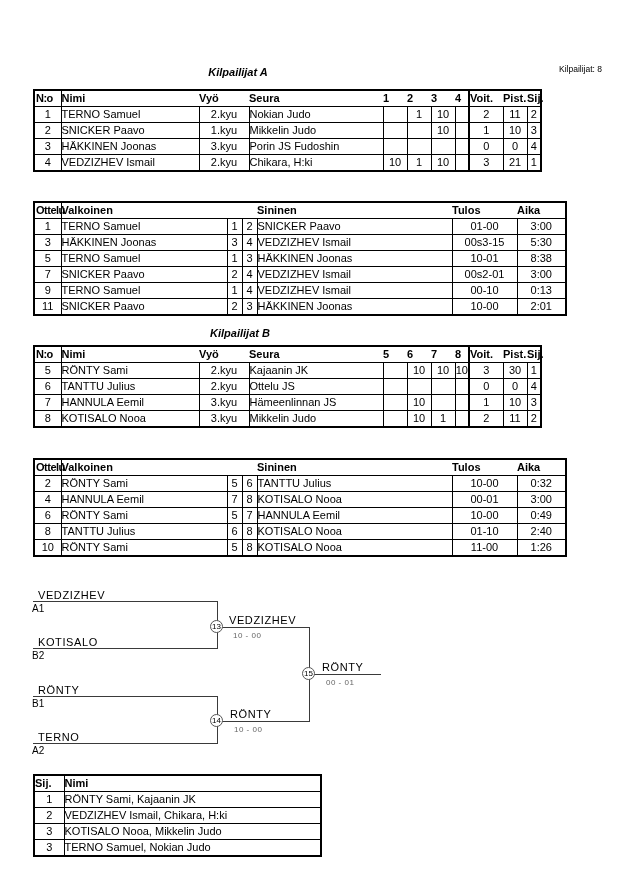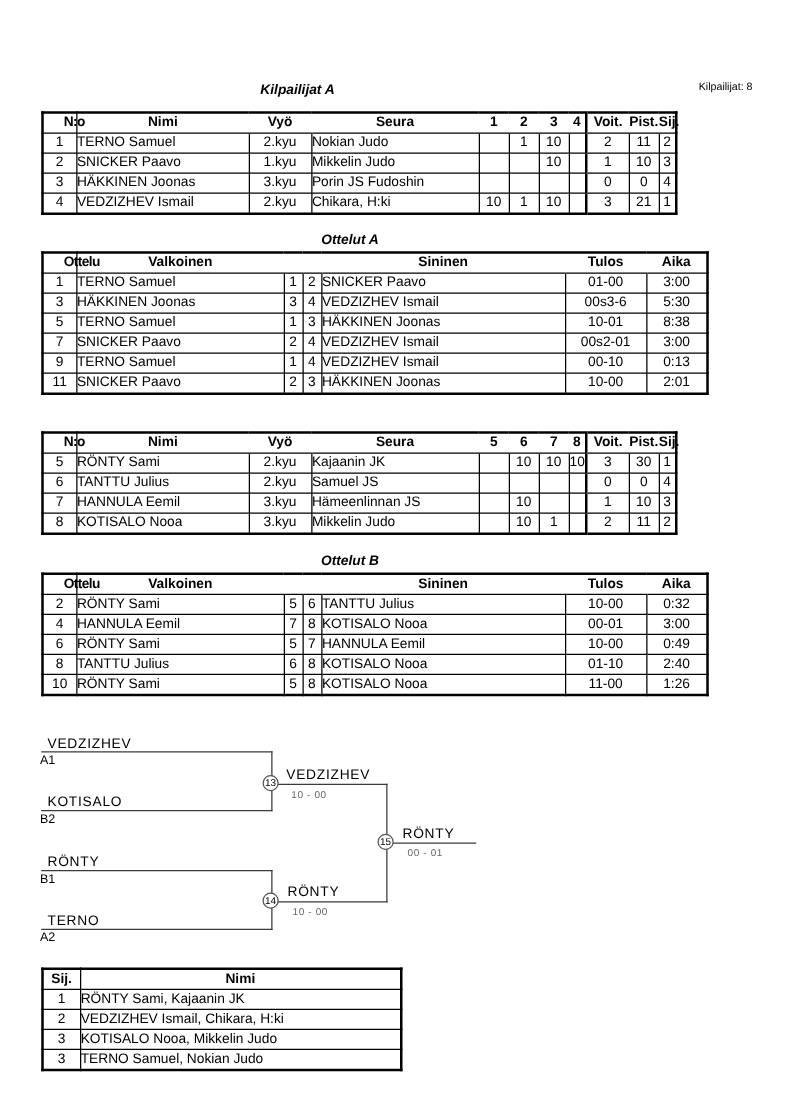--- a/index.html
+++ b/index.html
@@ -15,24 +15,24 @@
   #matches-a-title { top:186px; left:0; width:560px; }
   #pool-b-title    { top:327px; left:0; width:480px; }
   #matches-b-title { top:443px; left:0; width:560px; }
   #results-title   { top:757px; left:0; width:354px; }
 
   table.rpt { position:absolute; border-collapse:collapse; table-layout:fixed;
               border:2px solid #000; background:#fff; }
   table.rpt td, table.rpt th { font-size:11px; padding:0; height:15px; line-height:15px;
               overflow:visible; white-space:nowrap; }
   table.rpt td { border:1px solid #000; }
-  table.rpt th { border:none; border-bottom:1px solid #000; font-weight:bold; text-align:center; }
+  table.rpt th { border:none; border-bottom:1px solid #000; font-weight:bold; text-align:left; }
   table.rpt th.sep { border-right:1px solid #000; }
   table.rpt .thick { border-right:2px solid #000; }
-  table.rpt th.hleft { text-align:left; padding-left:16px; letter-spacing:-0.5px; }
+  table.rpt th.hleft { text-align:left; padding-left:1px; letter-spacing:-0.5px; }
   td.c { text-align:center; }
   td.l { text-align:left; padding-left:5px; }
 
   #pool-a    { left:33px; top:89px;  width:507px; }
   #matches-a { left:33px; top:201px; width:532px; }
   #pool-b    { left:33px; top:345px; width:507px; }
   #matches-b { left:33px; top:458px; width:532px; }
   #results   { left:33px; top:774px; width:287px; }
 
   
@@ -138,21 +138,20 @@
           <td class="c">1</td>
           <td class="c">10</td>
           <td class="c thick"></td>
           <td class="c">3</td>
           <td class="c">21</td>
           <td class="c">1</td>
         </tr>
       </tbody>
   </table>
 
-  <div class="sec-title" id="matches-a-title">Ottelut A</div>
 
   <table class="rpt" id="matches-a">
     <colgroup>
         <col style="width:27px">
         <col style="width:166px">
         <col style="width:15px">
         <col style="width:15px">
         <col style="width:195px">
         <col style="width:65px">
         <col style="width:49px">
@@ -179,21 +178,21 @@
           <td class="c">01-00</td>
           <td class="c">3:00</td>
         </tr>
 
         <tr>
           <td class="c">3</td>
           <td class="l">HÄKKINEN Joonas</td>
           <td class="c">3</td>
           <td class="c">4</td>
           <td class="l">VEDZIZHEV Ismail</td>
-          <td class="c">00s3-6</td>
+          <td class="c">00s3-15</td>
           <td class="c">5:30</td>
         </tr>
 
         <tr>
           <td class="c">5</td>
           <td class="l">TERNO Samuel</td>
           <td class="c">1</td>
           <td class="c">3</td>
           <td class="l">HÄKKINEN Joonas</td>
           <td class="c">10-01</td>
@@ -225,20 +224,21 @@
           <td class="l">SNICKER Paavo</td>
           <td class="c">2</td>
           <td class="c">3</td>
           <td class="l">HÄKKINEN Joonas</td>
           <td class="c">10-00</td>
           <td class="c">2:01</td>
         </tr>
       </tbody>
   </table>
 
+  <div class="sec-title" id="pool-b-title">Kilpailijat B</div>
 
   <table class="rpt" id="pool-b">
     <colgroup>
         <col style="width:27px">
         <col style="width:138px">
         <col style="width:50px">
         <col style="width:134px">
         <col style="width:24px">
         <col style="width:24px">
         <col style="width:24px">
@@ -275,21 +275,21 @@
           <td class="c thick">10</td>
           <td class="c">3</td>
           <td class="c">30</td>
           <td class="c">1</td>
         </tr>
 
         <tr>
           <td class="c">6</td>
           <td class="l">TANTTU Julius</td>
           <td class="c">2.kyu</td>
-          <td class="l">Samuel JS</td>
+          <td class="l">Ottelu JS</td>
           <td class="c"></td>
           <td class="c"></td>
           <td class="c"></td>
           <td class="c thick"></td>
           <td class="c">0</td>
           <td class="c">0</td>
           <td class="c">4</td>
         </tr>
 
         <tr>
@@ -315,21 +315,20 @@
           <td class="c">10</td>
           <td class="c">1</td>
           <td class="c thick"></td>
           <td class="c">2</td>
           <td class="c">11</td>
           <td class="c">2</td>
         </tr>
       </tbody>
   </table>
 
-  <div class="sec-title" id="matches-b-title">Ottelut B</div>
 
   <table class="rpt" id="matches-b">
     <colgroup>
         <col style="width:27px">
         <col style="width:166px">
         <col style="width:15px">
         <col style="width:15px">
         <col style="width:195px">
         <col style="width:65px">
         <col style="width:49px">

